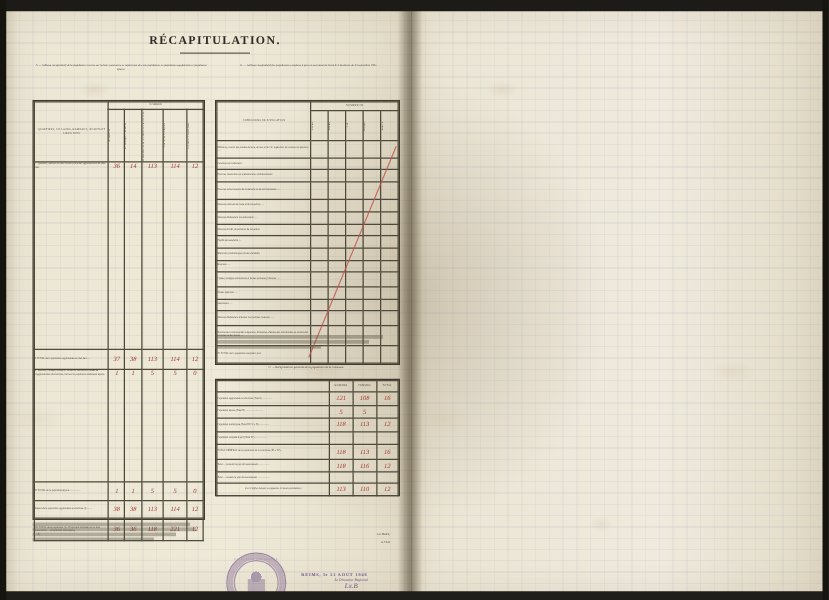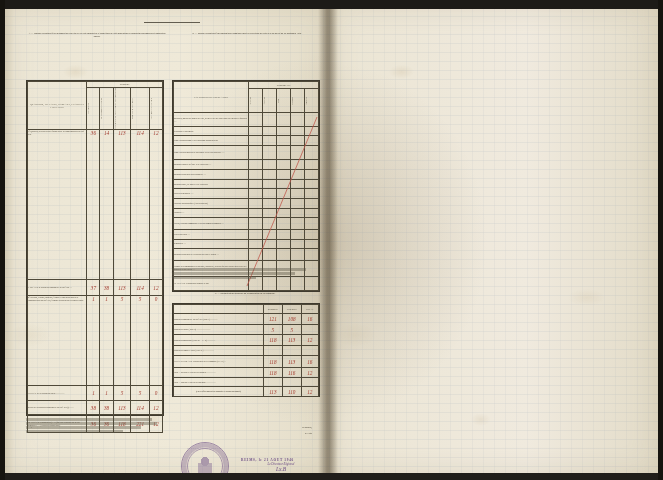--- a/index.html
+++ b/index.html
@@ -118,20 +118,21 @@
   <div class="scan-bg"></div>
 
   <div class="book">
 
     <div class="leaf left">
       <div class="ruled"></div>
       <div class="foxing"></div>
 
       <div class="lp">
 
+        <div class="recap-title">RÉCAPITULATION.</div>
         <div class="rule-short"></div>
 
         <div class="ab-row">
           <div class="ab-cap">A. — Tableau récapitulatif de la population inscrite sur la liste nominative et répartition de cette population en population agglomérée et population éparse.</div>
           <div class="ab-cap">B. — Tableau récapitulatif des populations comptées à part en exécution de l'article 2 du décret du 22 septembre 1945.</div>
         </div>
 
         <div class="tblA frame">
           <table class="grid" style="height:100%">
             <tbody>

